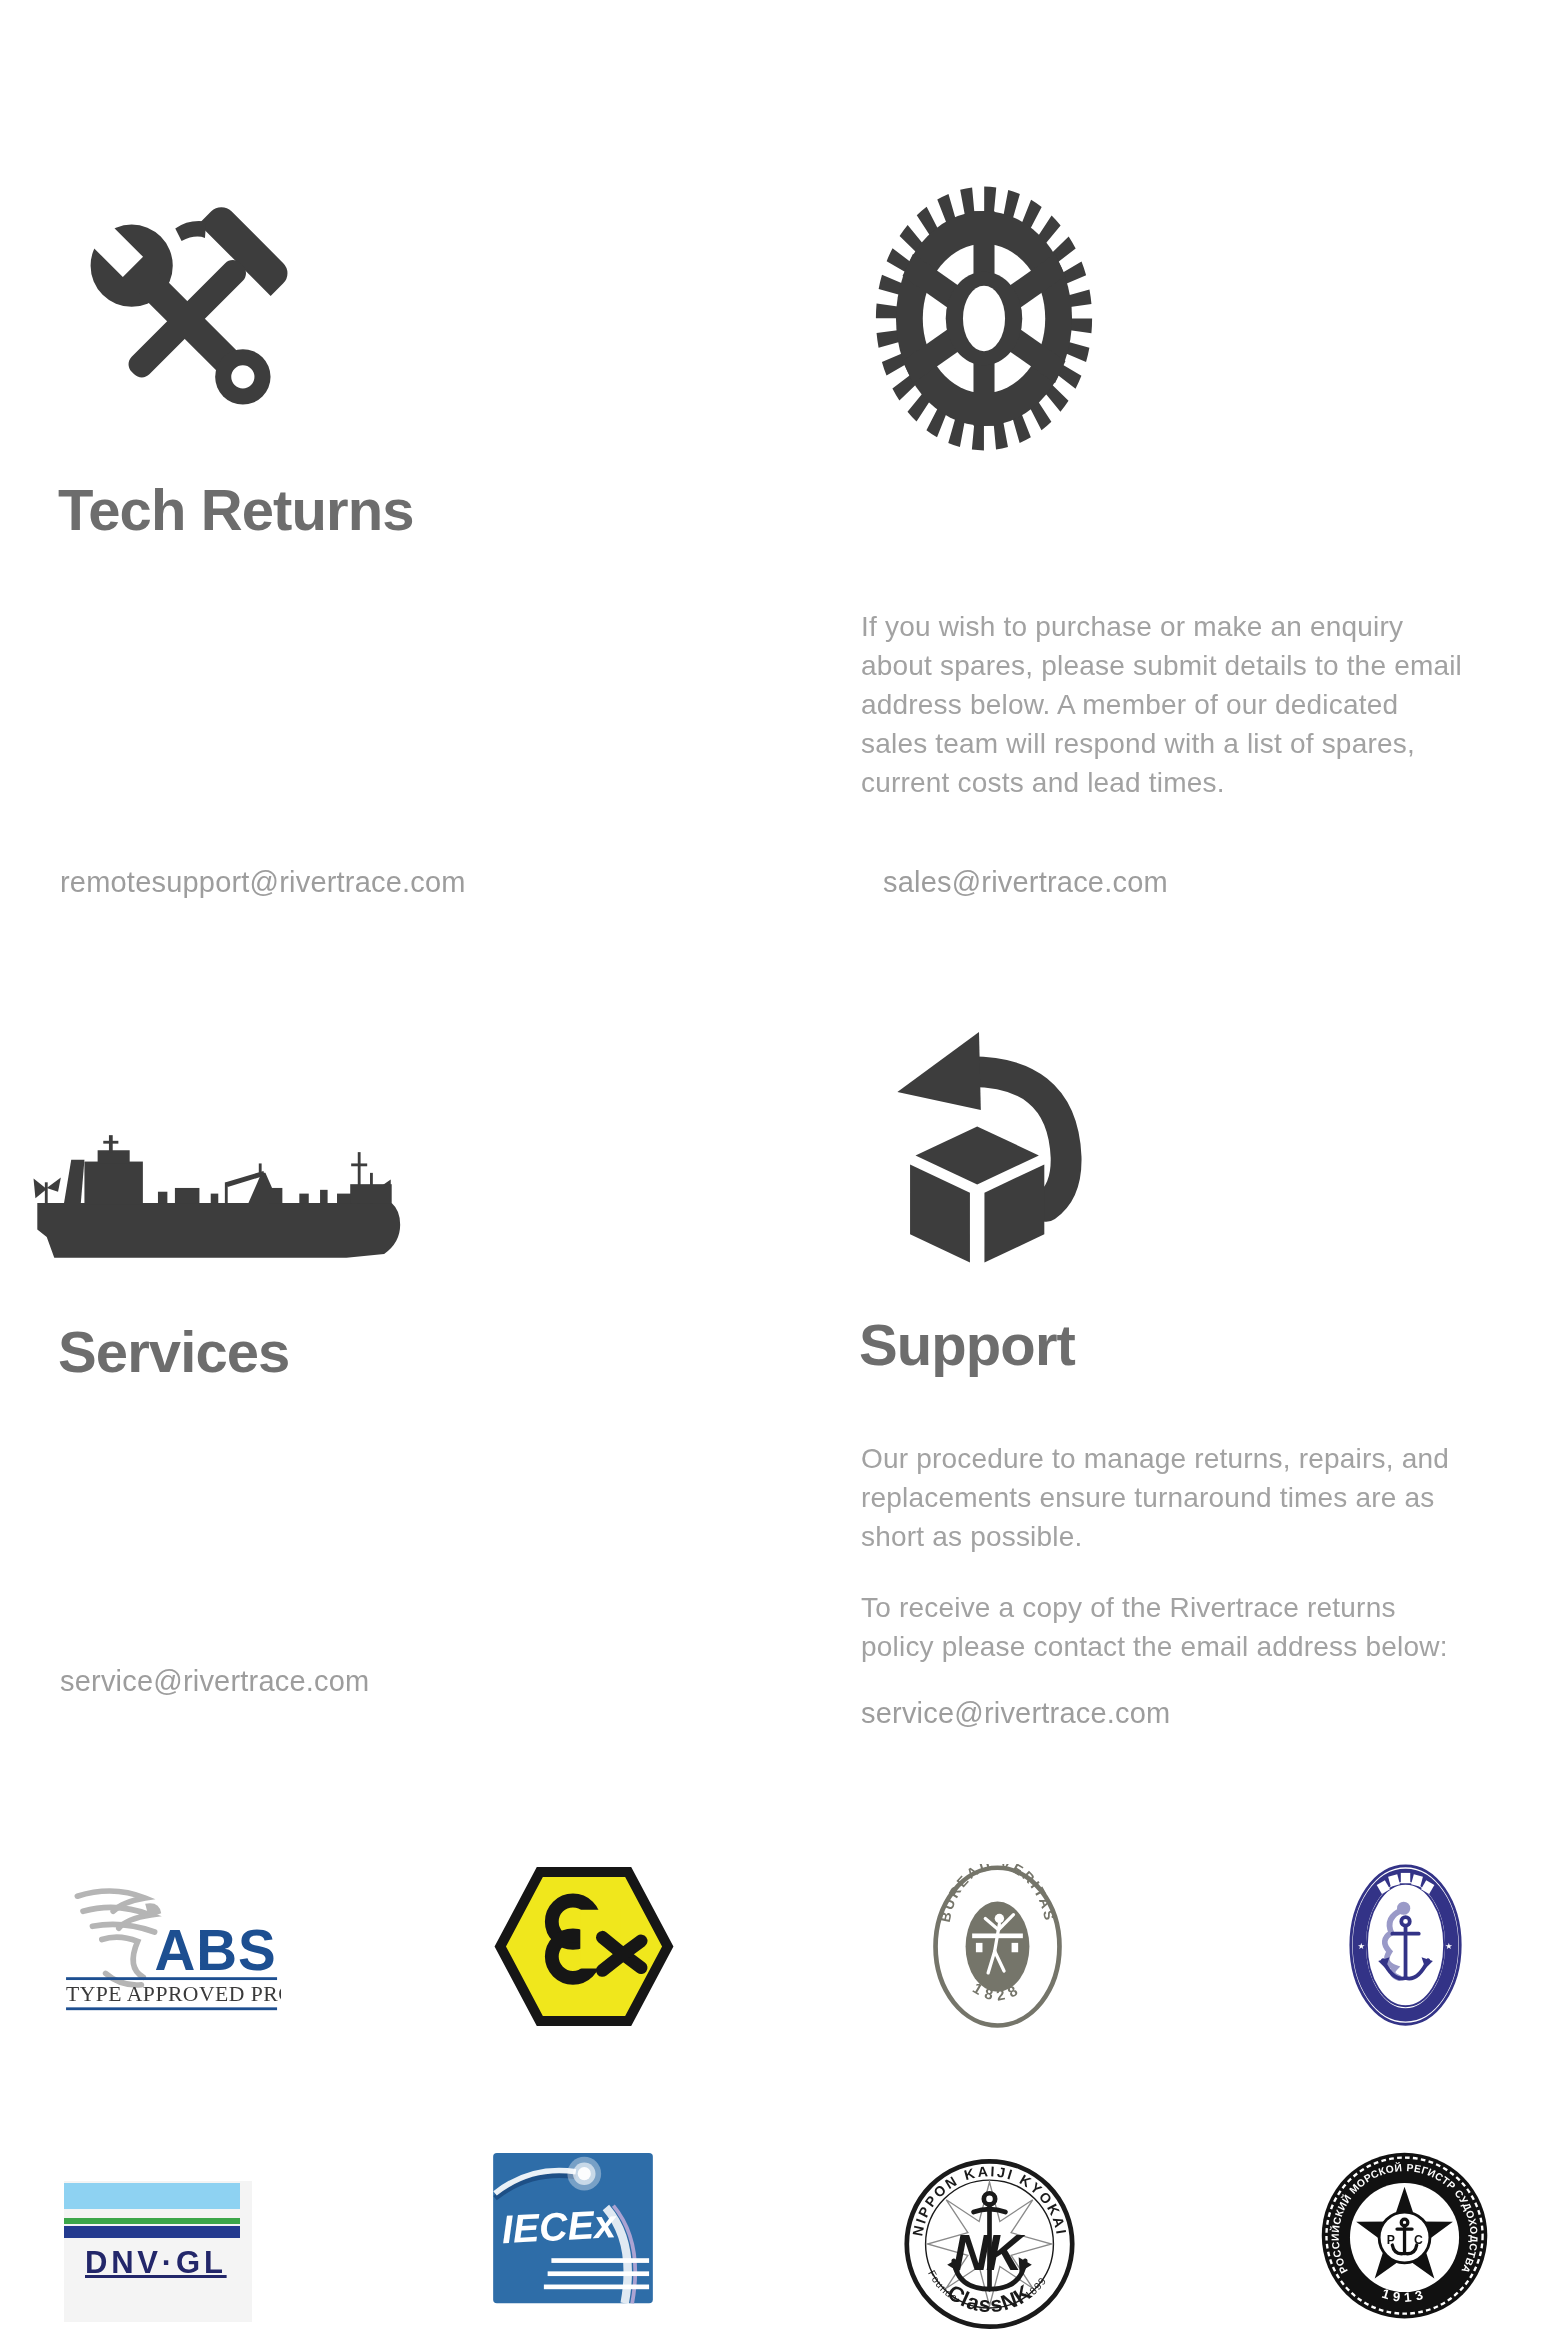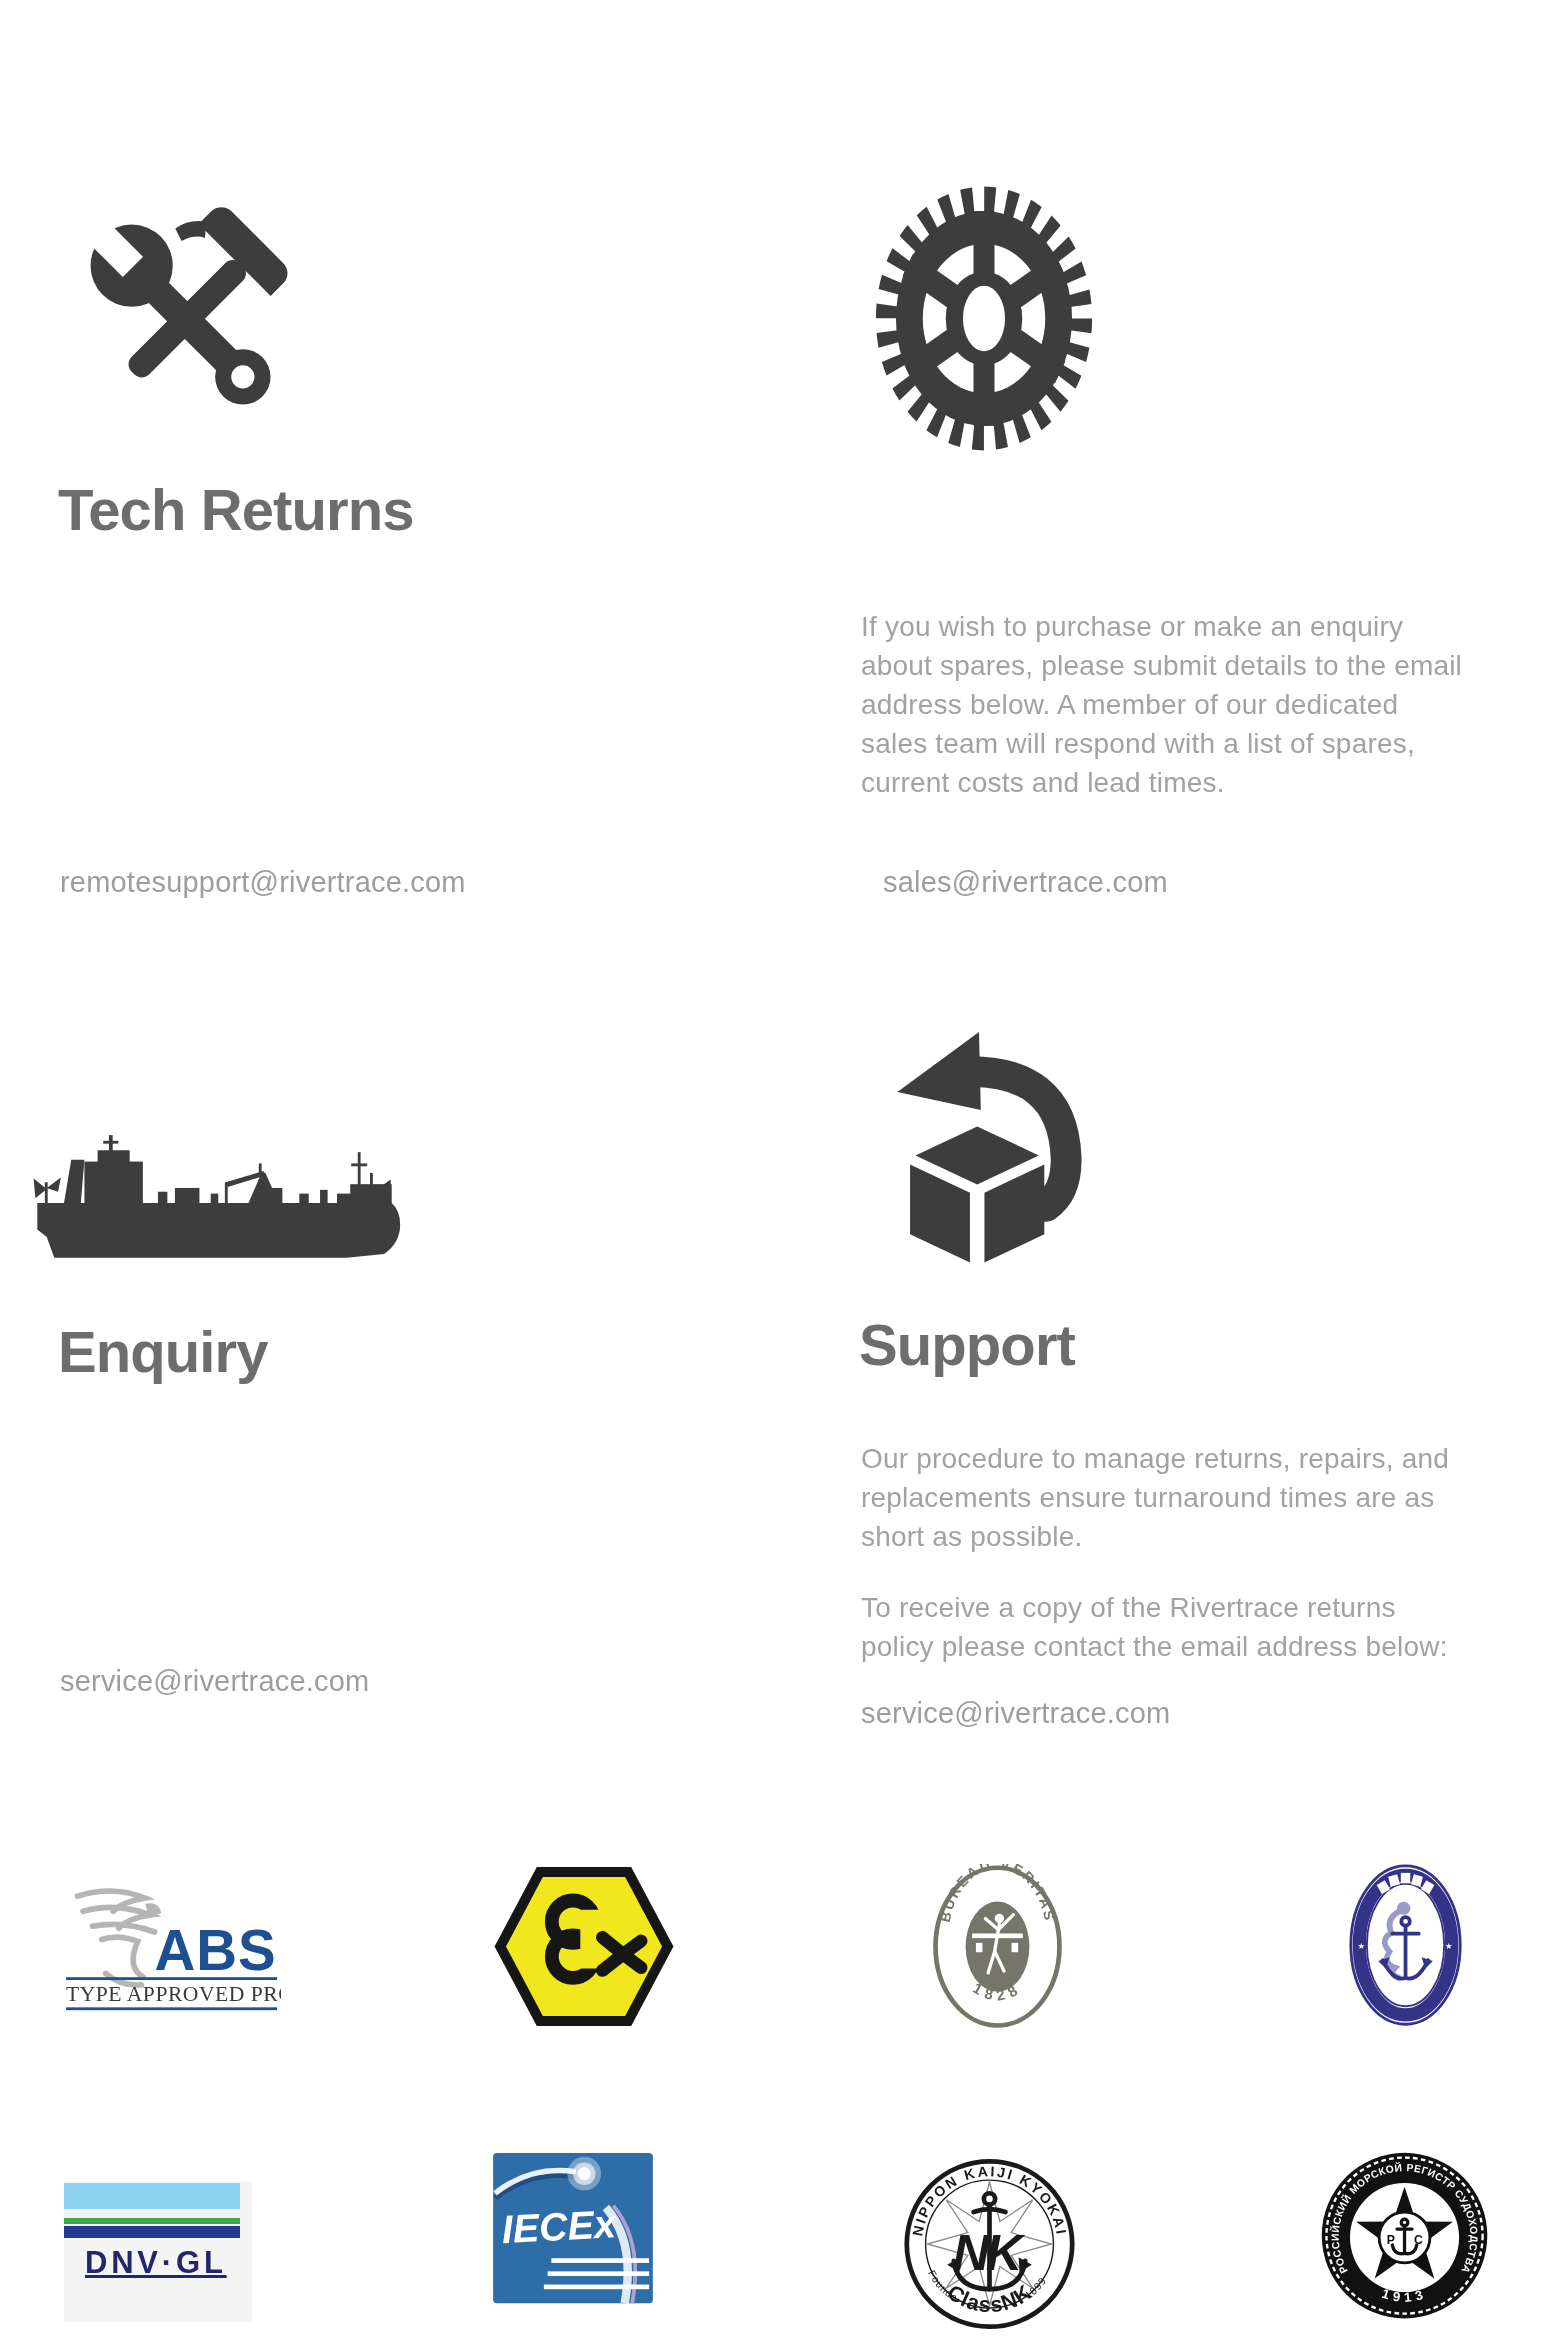--- a/index.html
+++ b/index.html
@@ -112,21 +112,21 @@
         <rect x="312" y="58" width="8" height="14"></rect>
         <rect x="330" y="62" width="16" height="10"></rect>
         <rect x="352" y="18" width="3" height="54"></rect>
         <rect x="345" y="30" width="17" height="3"></rect>
         <rect x="365" y="40" width="3" height="32"></rect>
         <path d="M374,56 l13,-9 v9 Z"></path>
         <rect x="344" y="52" width="44" height="20"></rect>
       </g>
     </svg>
   </div>
-  <div class="section-title" style="left:58px; top:1318px;">Enquiry</div>
+  <div class="section-title" style="left:58px; top:1318px;">Services</div>
   <div class="email-text" style="left:60px; top:1665px;">service@rivertrace.com</div>
 
   <div class="icon-box" style="left:852px; top:1009px; width:254px; height:282px;">
     <svg width="254" height="282" viewBox="0 0 280 300">
       <path d="M118,64 Q232,58 236,158 Q237,196 214,212" fill="none" stroke="#3d3d3d" stroke-width="34" stroke-linecap="round"></path>
       <polygon points="140,20 50,86 142,106" fill="#3d3d3d"></polygon>
       <g fill="#3d3d3d">
         <polygon points="138,124 206,156 138,188 70,156"></polygon>
         <polygon points="64,166 130,197 130,274 64,243"></polygon>
         <polygon points="146,197 212,166 212,243 146,274"></polygon>

